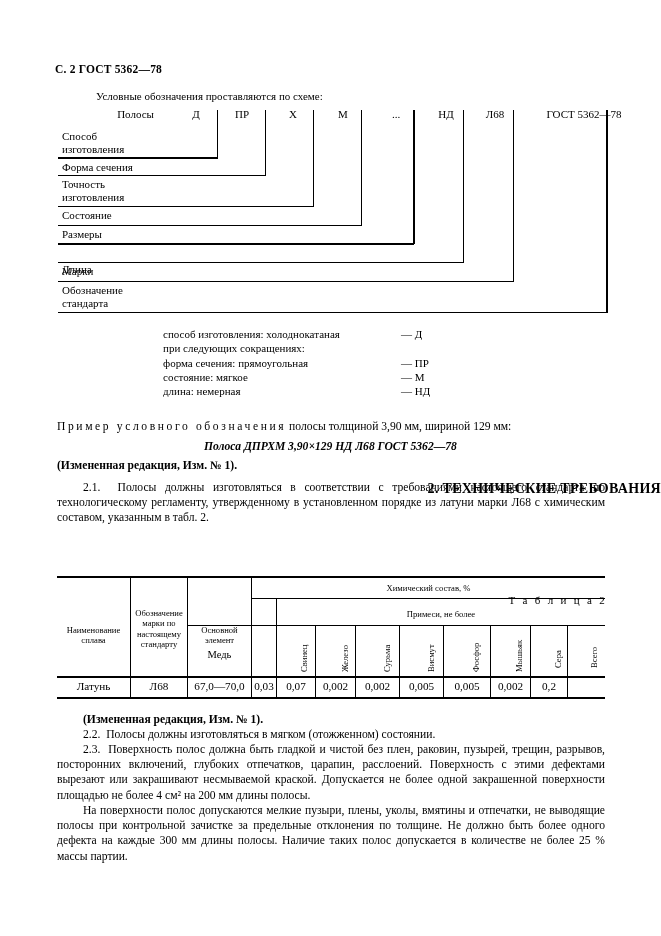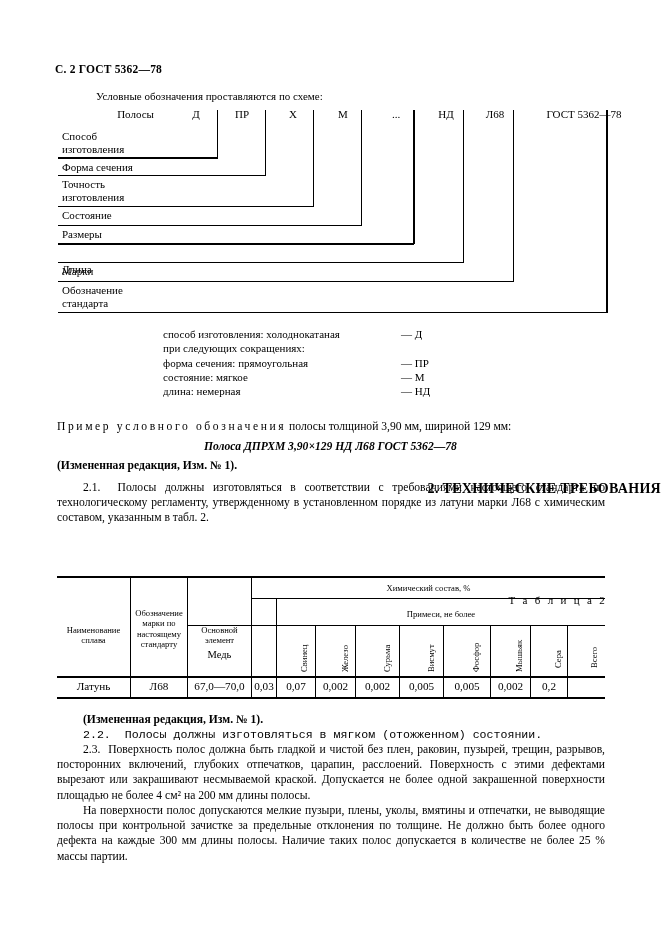--- a/index.html
+++ b/index.html
@@ -349,21 +349,21 @@
     <div class="val" style="left:259px; top:104px; width:39px;">0,002</div>
     <div class="val" style="left:299px; top:104px; width:43px;">0,002</div>
     <div class="val" style="left:343px; top:104px; width:43px;">0,005</div>
     <div class="val" style="left:387px; top:104px; width:46px;">0,005</div>
     <div class="val" style="left:434px; top:104px; width:39px;">0,002</div>
     <div class="val" style="left:474px; top:104px; width:36px;">0,2</div>
   </div>
 
   <div class="para nojust bold" style="left:83px; top:712px; width:522px;">(Измененная редакция, Изм. № 1).</div>
 
-  <div class="para nojust" style="left:57px; top:727px; width:548px;font-family:Liberation Mono, monospace;">
+  <div class="para nojust" style="left:57px; top:727px; width:548px;">
     <span class="ind"></span><span>2.2.</span>&nbsp; <span>Полосы должны изготовляться в мягком (отожженном) состоянии.</span>
   </div>
 
   <div class="para" style="left:57px; top:742px; width:548px;">
     <span class="ind"></span><span>2.3.</span>&nbsp; <span>Поверхность полос должна быть гладкой и чистой без плен, раковин, пузырей, трещин, разрывов, посторонних включений, глубоких отпечатков, царапин, расслоений. Поверхность с этими дефектами вырезают или закрашивают несмываемой краской. Допускается не более одной закрашенной поверхности площадью не более 4 см² на 200 мм длины полосы.</span>
   </div>
 
   <div class="para" style="left:57px; top:803px; width:548px;">
     <span class="ind"></span><span>На поверхности полос допускаются мелкие пузыри, плены, уколы, вмятины и отпечатки, не выводящие полосы при контрольной зачистке за предельные отклонения по толщине. Не должно быть более одного дефекта на каждые 300 мм длины полосы. Наличие таких полос допускается в количестве не более 25 % массы партии.</span>
   </div>

